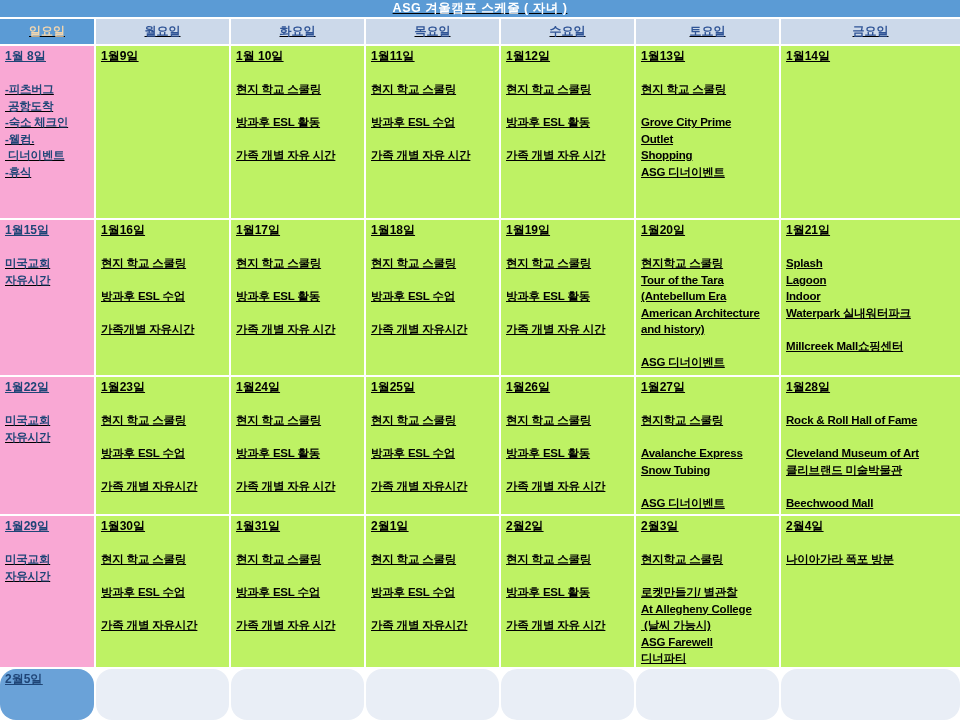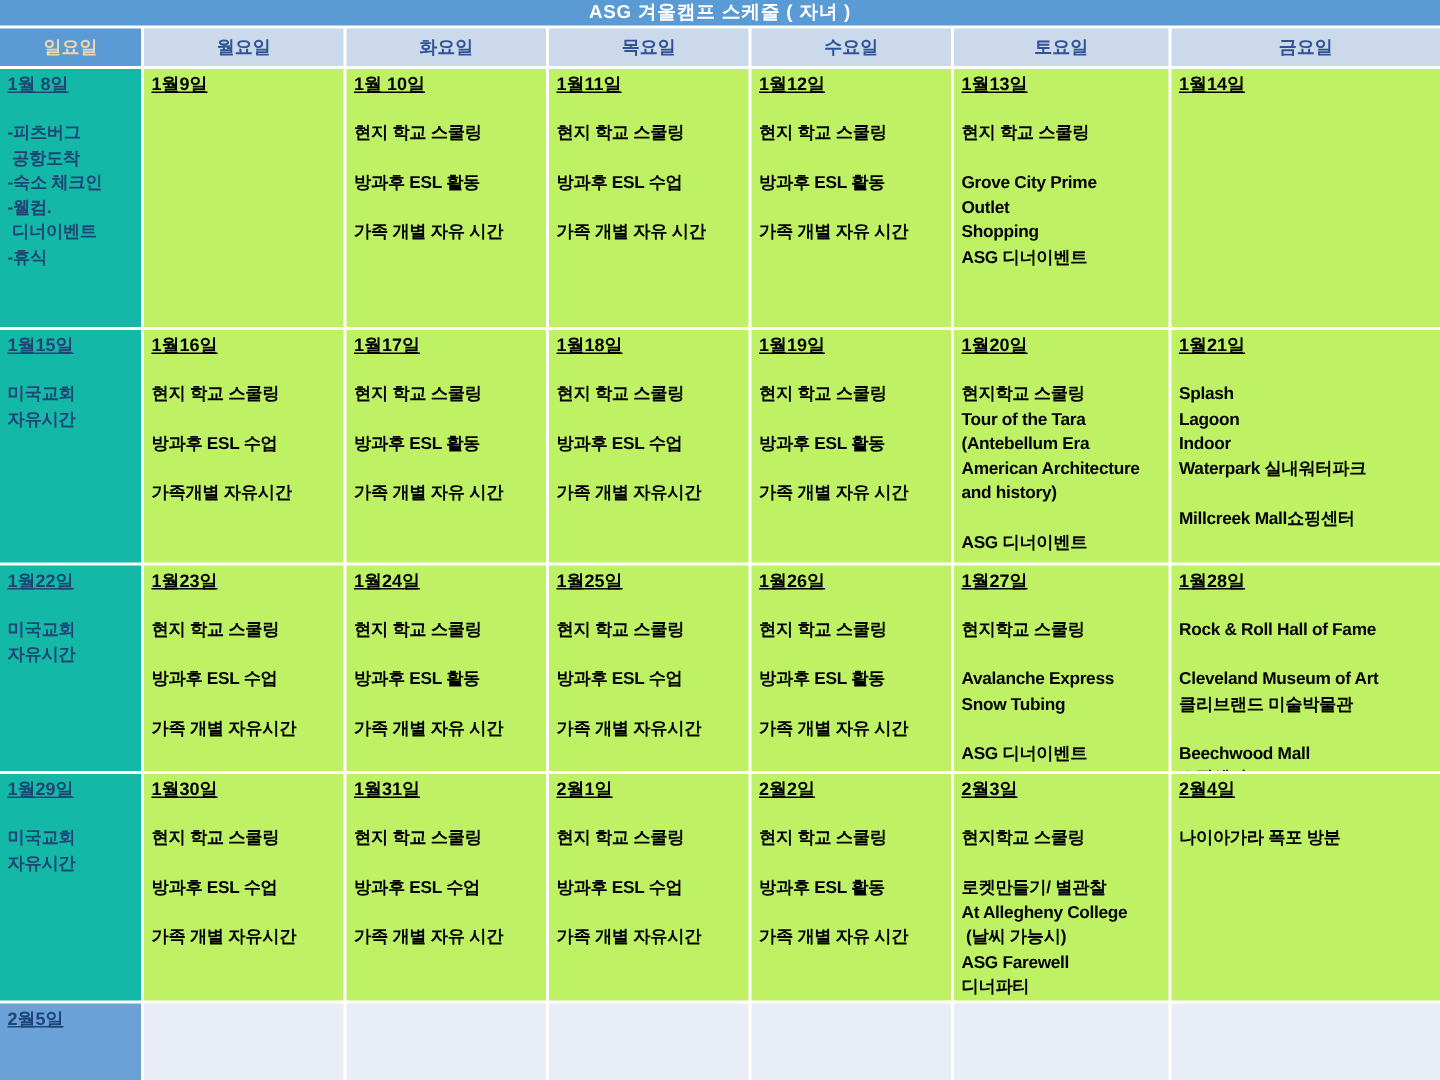--- a/index.html
+++ b/index.html
@@ -9,20 +9,21 @@
     background: #ffffff;
   }
   .slide {
     width: 960px; height: 720px;
     display: grid;
     grid-template-columns: 94px 133px 133px 133px 133px 143px 179px;
     grid-template-rows: 17px 25px 172px 155px 137px 151px 51px;
     gap: 2px;
     background: #ffffff;
     overflow: hidden;
+    text-decoration: underline;
   }
   .title {
     grid-column: 1 / -1;
     background: #5b9bd5;
     color: #ffffff;
     font-weight: bold;
     font-size: 12.5px;
     letter-spacing: 0.5px;
     display: flex; align-items: center; justify-content: center;
   }
@@ -51,24 +52,24 @@
     text-decoration: underline;
     white-space: pre;
   }
   .cell .body {
     white-space: pre-wrap;
     text-align: justify;
     letter-spacing: -0.2px;
     word-break: break-word;
   }
   .cell.sun {
-    background: #14b8a6;
+    background: #f9a8d4;
     color: #1f4577;
   }
-  .cell.last { background: #e9eef6; }
+  .cell.last { background: #e9eef6; border-radius: 16px; }
   .cell.sun.last { background: #6aa2d8; }
 </style>
 </head>
 <body>
 
 <div class="slide">
   <div class="title">ASG 겨울캠프 스케줄 ( 자녀 )</div>
 
 <div class="hdr sun">일요일</div>
     <div class="hdr">월요일</div>

